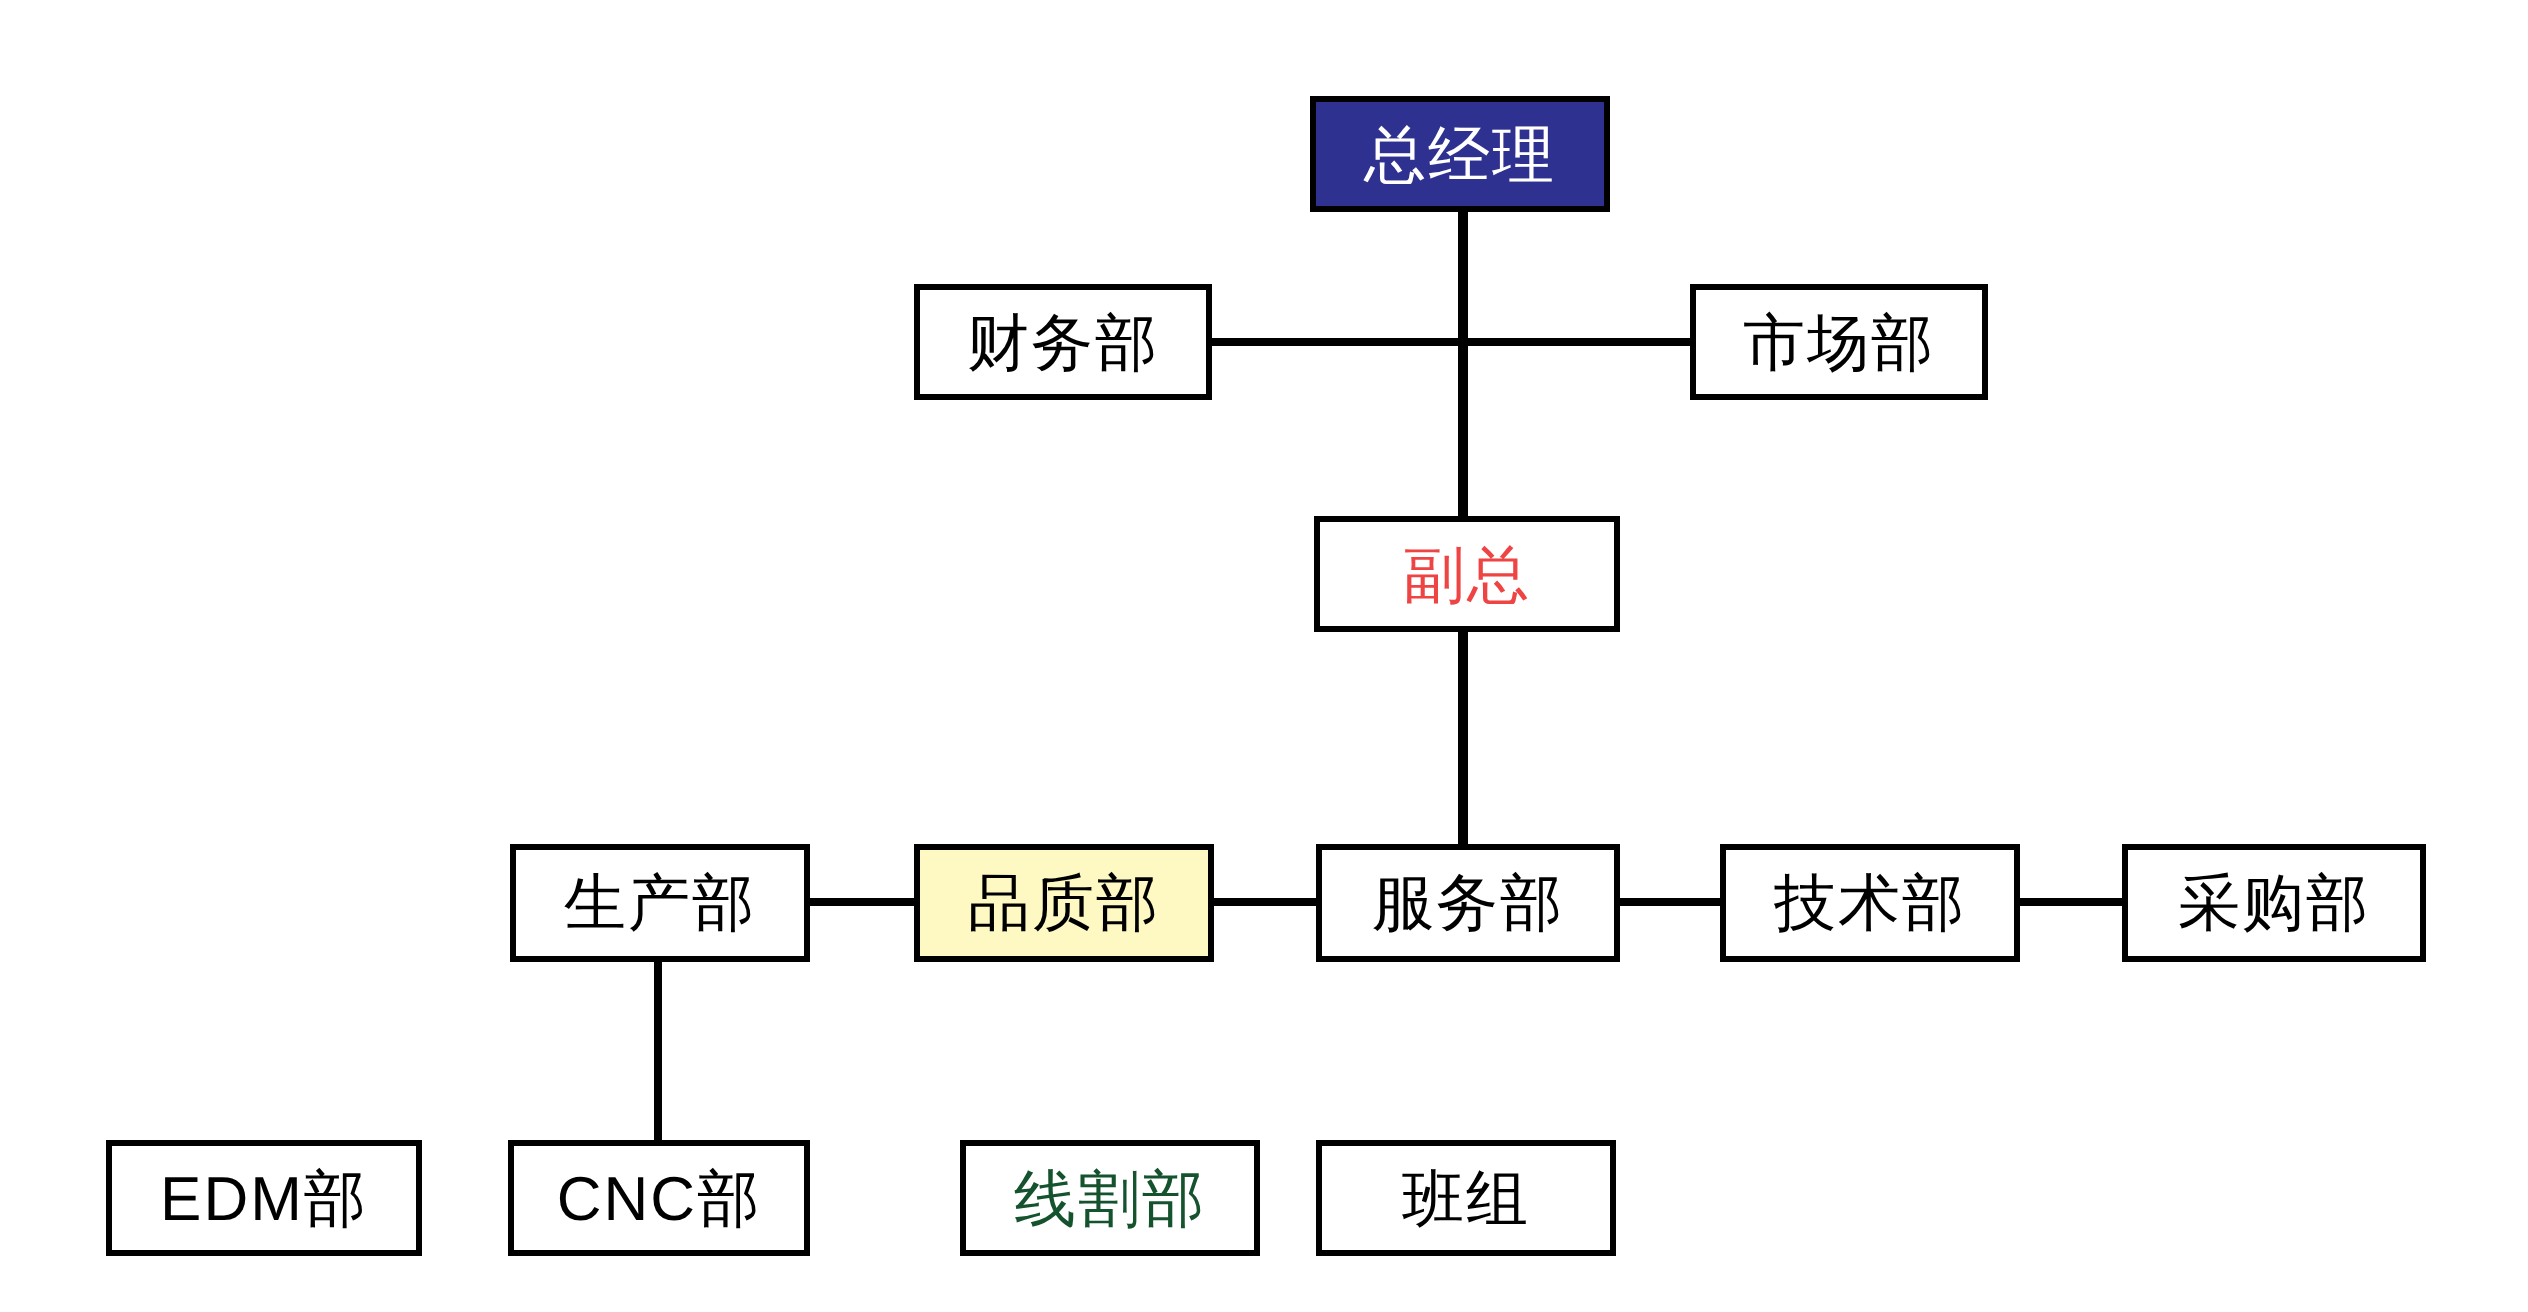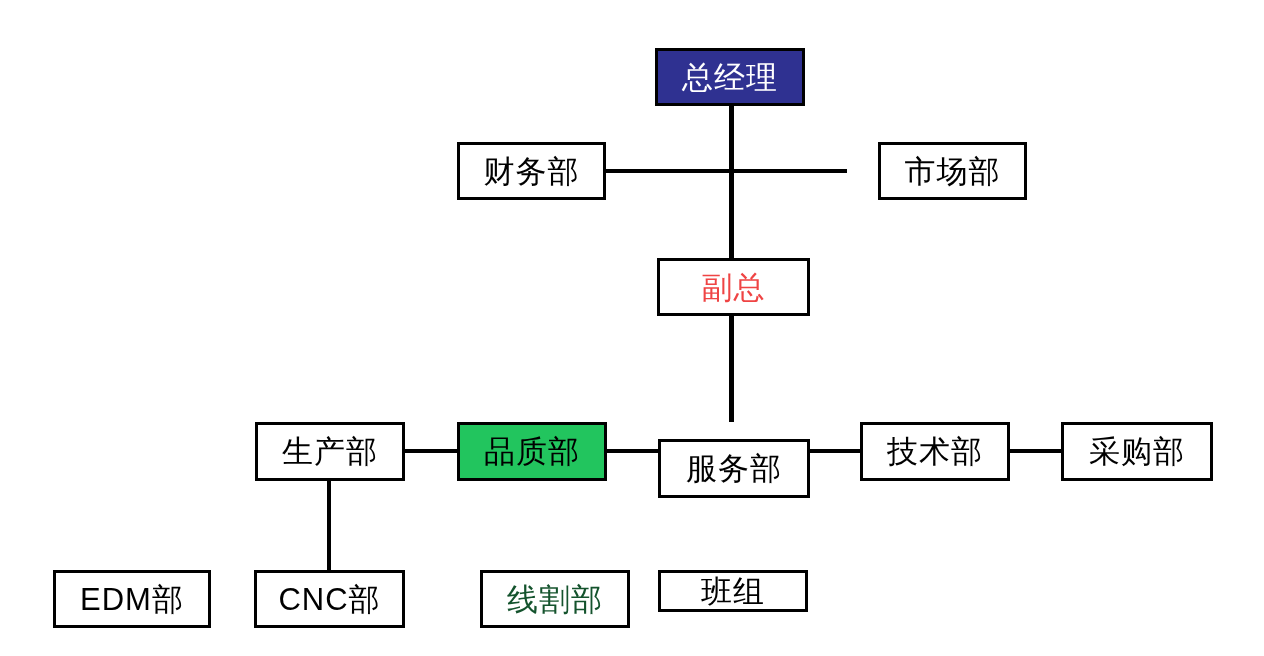--- a/index.html
+++ b/index.html
@@ -50,24 +50,24 @@
     <div class="edge" style="left: 729px; top: 105px; width: 5px; height: 317px; background: rgb(0, 0, 0);"></div>
     <div class="edge" style="left: 604px; top: 169px; width: 127px; height: 4px; background: rgb(0, 0, 0);"></div>
     <div class="edge" style="left: 731px; top: 169px; width: 116px; height: 4px; background: rgb(0, 0, 0);"></div>
     <div class="edge" style="left: 403px; top: 449px; width: 56px; height: 4px; background: rgb(0, 0, 0);"></div>
     <div class="edge" style="left: 605px; top: 449px; width: 55px; height: 4px; background: rgb(0, 0, 0);"></div>
     <div class="edge" style="left: 808px; top: 449px; width: 54px; height: 4px; background: rgb(0, 0, 0);"></div>
     <div class="edge" style="left: 1008px; top: 449px; width: 55px; height: 4px; background: rgb(0, 0, 0);"></div>
     <div class="edge" style="left: 327px; top: 479px; width: 4px; height: 93px; background: rgb(0, 0, 0);"></div>
     <div class="node root" style="left: 655px; top: 48px; width: 150px; height: 58px; background: rgb(47, 49, 145); color: rgb(255, 255, 255); border-color: rgb(0, 0, 0);">总经理</div>
     <div class="node" style="left: 457px; top: 142px; width: 149px; height: 58px; background: rgb(255, 255, 255); color: rgb(0, 0, 0); border-color: rgb(0, 0, 0);">财务部</div>
-    <div class="node" style="left: 845px; top: 142px; width: 149px; height: 58px; background: rgb(255, 255, 255); color: rgb(0, 0, 0); border-color: rgb(0, 0, 0); margin-left: 33px;">市场部</div>
+    <div class="node" style="left: 845px; top: 142px; width: 149px; height: 58px; background: rgb(255, 255, 255); color: rgb(0, 0, 0); border-color: rgb(0, 0, 0);">市场部</div>
     <div class="node" style="left: 657px; top: 258px; width: 153px; height: 58px; background: rgb(255, 255, 255); color: #ef4444; border-color: rgb(0, 0, 0);">副总</div>
     <div class="node" style="left: 255px; top: 422px; width: 150px; height: 59px; background: rgb(255, 255, 255); color: rgb(0, 0, 0); border-color: rgb(0, 0, 0);">生产部</div>
-    <div class="node" style="left: 457px; top: 422px; width: 150px; height: 59px; background: #22c55e; color: rgb(0, 0, 0); border-color: rgb(0, 0, 0);">品质部</div>
-    <div class="node" style="left: 658px; top: 422px; width: 152px; height: 59px; background: rgb(255, 255, 255); color: rgb(0, 0, 0); border-color: rgb(0, 0, 0); margin-top: 17px;">服务部</div>
+    <div class="node" style="left: 457px; top: 422px; width: 150px; height: 59px; background: #fef9c3; color: rgb(0, 0, 0); border-color: rgb(0, 0, 0);">品质部</div>
+    <div class="node" style="left: 658px; top: 422px; width: 152px; height: 59px; background: rgb(255, 255, 255); color: rgb(0, 0, 0); border-color: rgb(0, 0, 0);">服务部</div>
     <div class="node" style="left: 860px; top: 422px; width: 150px; height: 59px; background: rgb(255, 255, 255); color: rgb(0, 0, 0); border-color: rgb(0, 0, 0);">技术部</div>
     <div class="node" style="left: 1061px; top: 422px; width: 152px; height: 59px; background: rgb(255, 255, 255); color: rgb(0, 0, 0); border-color: rgb(0, 0, 0);">采购部</div>
     <div class="node" style="left: 53px; top: 570px; width: 158px; height: 58px; background: rgb(255, 255, 255); color: rgb(0, 0, 0); border-color: rgb(0, 0, 0);">EDM部</div>
     <div class="node" style="left: 254px; top: 570px; width: 151px; height: 58px; background: rgb(255, 255, 255); color: rgb(0, 0, 0); border-color: rgb(0, 0, 0);">CNC部</div>
     <div class="node" style="left: 480px; top: 570px; width: 150px; height: 58px; background: rgb(255, 255, 255); color: #14532d; border-color: rgb(0, 0, 0);">线割部</div>
-    <div class="node" style="left: 658px; top: 570px; width: 150px; height: 42px; background: rgb(255, 255, 255); color: rgb(0, 0, 0); border-color: rgb(0, 0, 0);">班组</div>
+    <div class="node" style="left: 658px; top: 570px; width: 150px; height: 58px; background: rgb(255, 255, 255); color: rgb(0, 0, 0); border-color: rgb(0, 0, 0);">班组</div>
   </div>
 
 </body></html>

